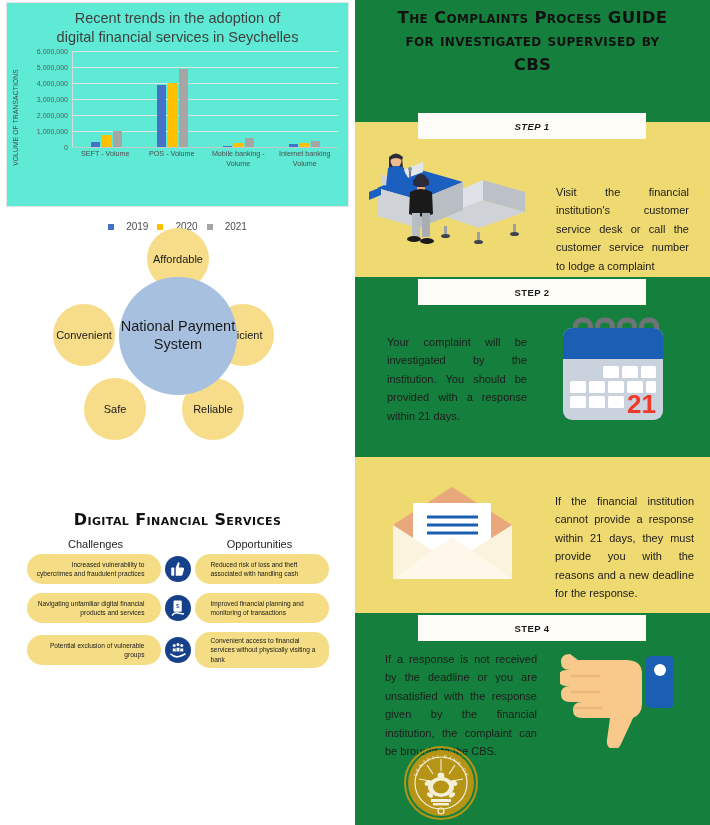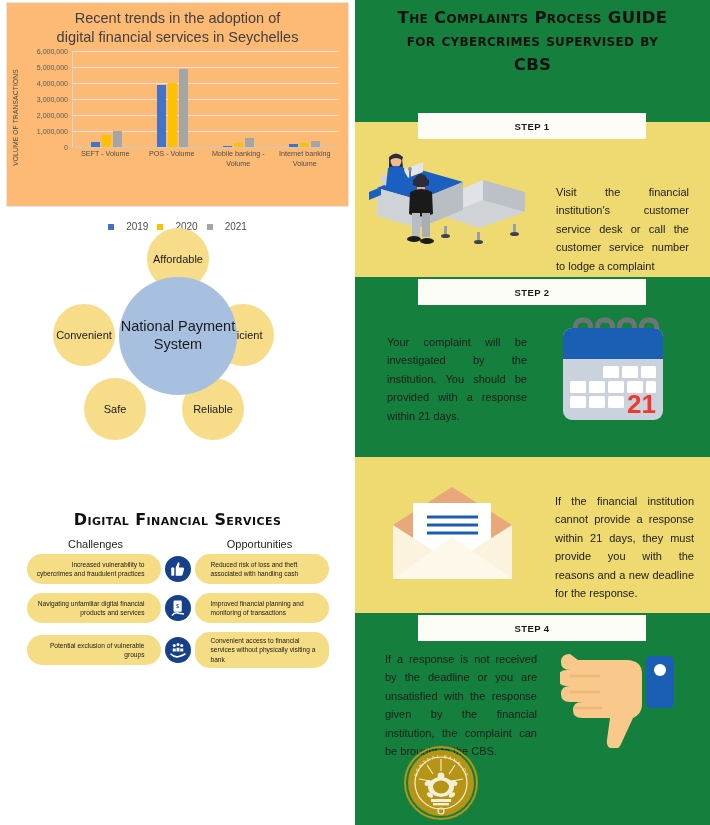--- a/index.html
+++ b/index.html
@@ -10,21 +10,21 @@
     overflow: hidden;
   }
   .page { position: relative; width: 710px; height: 825px; display: flex; }
 
   
   .left { width: 355px; height: 825px; background: #ffffff; position: relative; }
 
   
   .chart-card {
     position: absolute; left: 6px; top: 2px; width: 343px; height: 205px;
-    background: #fdba74; border: 1px solid #e6e6e6;
+    background: #5eead4; border: 1px solid #e6e6e6;
   }
   .chart-title {
     text-align: center; font-size: 14.5px; color: #404040;
     font-family: "Liberation Sans", sans-serif; line-height: 1.28;
     padding: 6px 18px 2px 18px; font-weight: 400;
   }
   .plot-wrap { position: relative; margin: 3px 8px 0 0; height: 132px; }
   .ylabel {
     position: absolute; left: 2px; top: 6px; height: 120px; width: 12px;
     display: flex; align-items: center; justify-content: center;
@@ -115,21 +115,21 @@
     text-align: center; font-family: "DejaVu Sans", sans-serif;
     font-weight: bold; color: #111; font-size: 16.5px; line-height: 1.42;
     font-variant: small-caps; letter-spacing: .3px;
   }
   .step-chip {
     position: absolute; left: 63px; width: 228px; height: 26px; background: #fdfcf7;
     display: flex; align-items: center; justify-content: center;
     font-size: 9.5px; font-weight: bold; color: #1a1a1a; letter-spacing: .4px;
     z-index: 5;
   }
-  .chip1 { top: 113px; } .chip2 { top: 279px; } .chip3 { top: 449px; } .chip4 { top: 615px; }
+  .chip1 { top: 113px; font-style: italic; } .chip2 { top: 279px; } .chip3 { top: 449px; } .chip4 { top: 615px; }
   .step-text {
     position: absolute; font-size: 11px; color: #1c1c1c; line-height: 1.68;
     text-align: justify; text-justify: inter-word;
   }
   .scene { position: absolute; }
 </style>
 </head>
 <body>
 
 <div class="page">
@@ -271,21 +271,21 @@
         </div>
     </div>
   </div>
 
   <div class="right">
     <div class="band band-b1"></div>
     <div class="band band-b2"></div>
 
     <div class="steps-title">
       <span>The Complaints Process GUIDE</span><br>
-      <span>for cybercrimes supervised by</span><br>
+      <span>for investigated supervised by</span><br>
       <span>CBS</span>
     </div>
 
     <div class="step-chip chip1">STEP 1</div>
     <div class="step-chip chip2">STEP 2</div>
     <div class="step-chip chip4">STEP 4</div>
 
     <div class="scene" style="left:10px; top:140px;">
       <svg width="175" height="120" viewBox="0 0 175 120">
 

